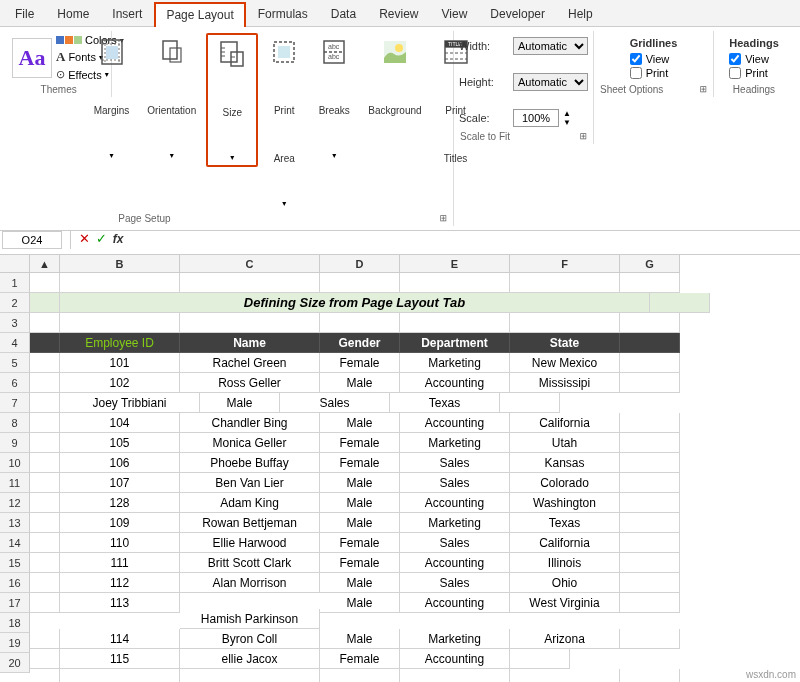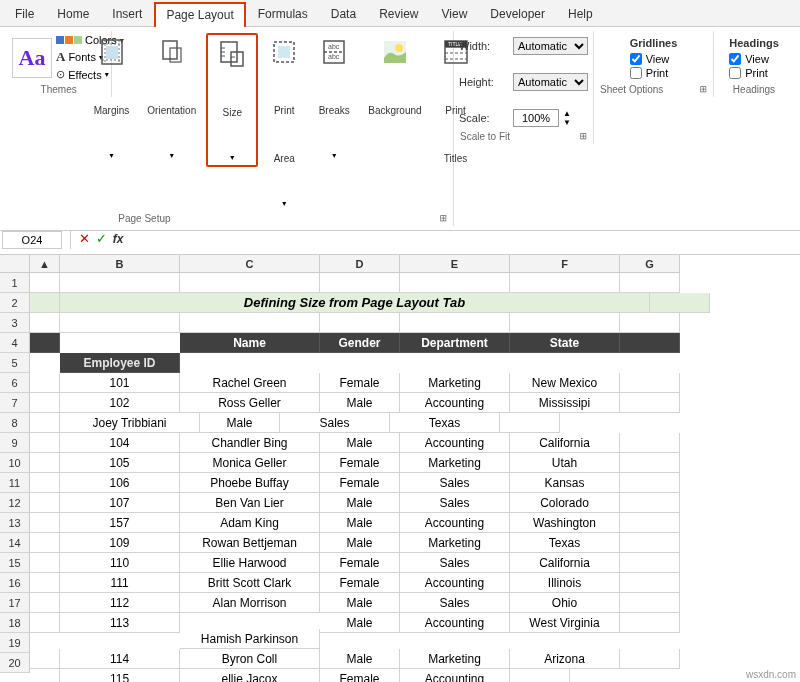--- a/index.html
+++ b/index.html
@@ -646,21 +646,21 @@
         <div class="grid-cell cell-b"></div>
         <div class="grid-cell cell-c"></div>
         <div class="grid-cell cell-d"></div>
         <div class="grid-cell cell-e"></div>
         <div class="grid-cell cell-f"></div>
         <div class="grid-cell cell-g"></div>
       </div>
 
       <div class="grid-row header-row">
         <div class="grid-cell cell-a" style="background:#404040;"></div>
-        <div class="grid-cell cell-b" style="background:#404040; color:#e5e5e5; font-weight:bold; justify-content:center;margin-top:20px;">Employee ID</div>
+        <div class="grid-cell cell-b" style="background:#404040; color:#84cc16; font-weight:normal; justify-content:center;">Employee ID</div>
         <div class="grid-cell cell-c" style="background:#404040; color:#fff; font-weight:bold; justify-content:center;">Name</div>
         <div class="grid-cell cell-d" style="background:#404040; color:#fff; font-weight:bold; justify-content:center;">Gender</div>
         <div class="grid-cell cell-e" style="background:#404040; color:#fff; font-weight:bold; justify-content:center;">Department</div>
         <div class="grid-cell cell-f" style="background:#404040; color:#fff; font-weight:bold; justify-content:center;">State</div>
         <div class="grid-cell cell-g" style="background:#404040;"></div>
       </div>
 
       <div id="data-rows">
           <div class="grid-row data-row">
     <div class="grid-cell cell-a"></div>
@@ -719,21 +719,21 @@
     <div class="grid-cell cell-a"></div>
     <div class="grid-cell cell-b" style="justify-content:center;">107</div>
     <div class="grid-cell cell-c" style="justify-content:center;">Ben Van Lier</div>
     <div class="grid-cell cell-d" style="justify-content:center;">Male</div>
     <div class="grid-cell cell-e" style="justify-content:center;">Sales</div>
     <div class="grid-cell cell-f" style="justify-content:center;">Colorado</div>
     <div class="grid-cell cell-g"></div>
   </div>
           <div class="grid-row data-row">
     <div class="grid-cell cell-a"></div>
-    <div class="grid-cell cell-b" style="justify-content:center;">157</div>
+    <div class="grid-cell cell-b" style="justify-content:center;">128</div>
     <div class="grid-cell cell-c" style="justify-content:center;">Adam King</div>
     <div class="grid-cell cell-d" style="justify-content:center;">Male</div>
     <div class="grid-cell cell-e" style="justify-content:center;">Accounting</div>
     <div class="grid-cell cell-f" style="justify-content:center;">Washington</div>
     <div class="grid-cell cell-g"></div>
   </div>
           <div class="grid-row data-row">
     <div class="grid-cell cell-a"></div>
     <div class="grid-cell cell-b" style="justify-content:center;">109</div>
     <div class="grid-cell cell-c" style="justify-content:center;">Rowan Bettjeman</div>

